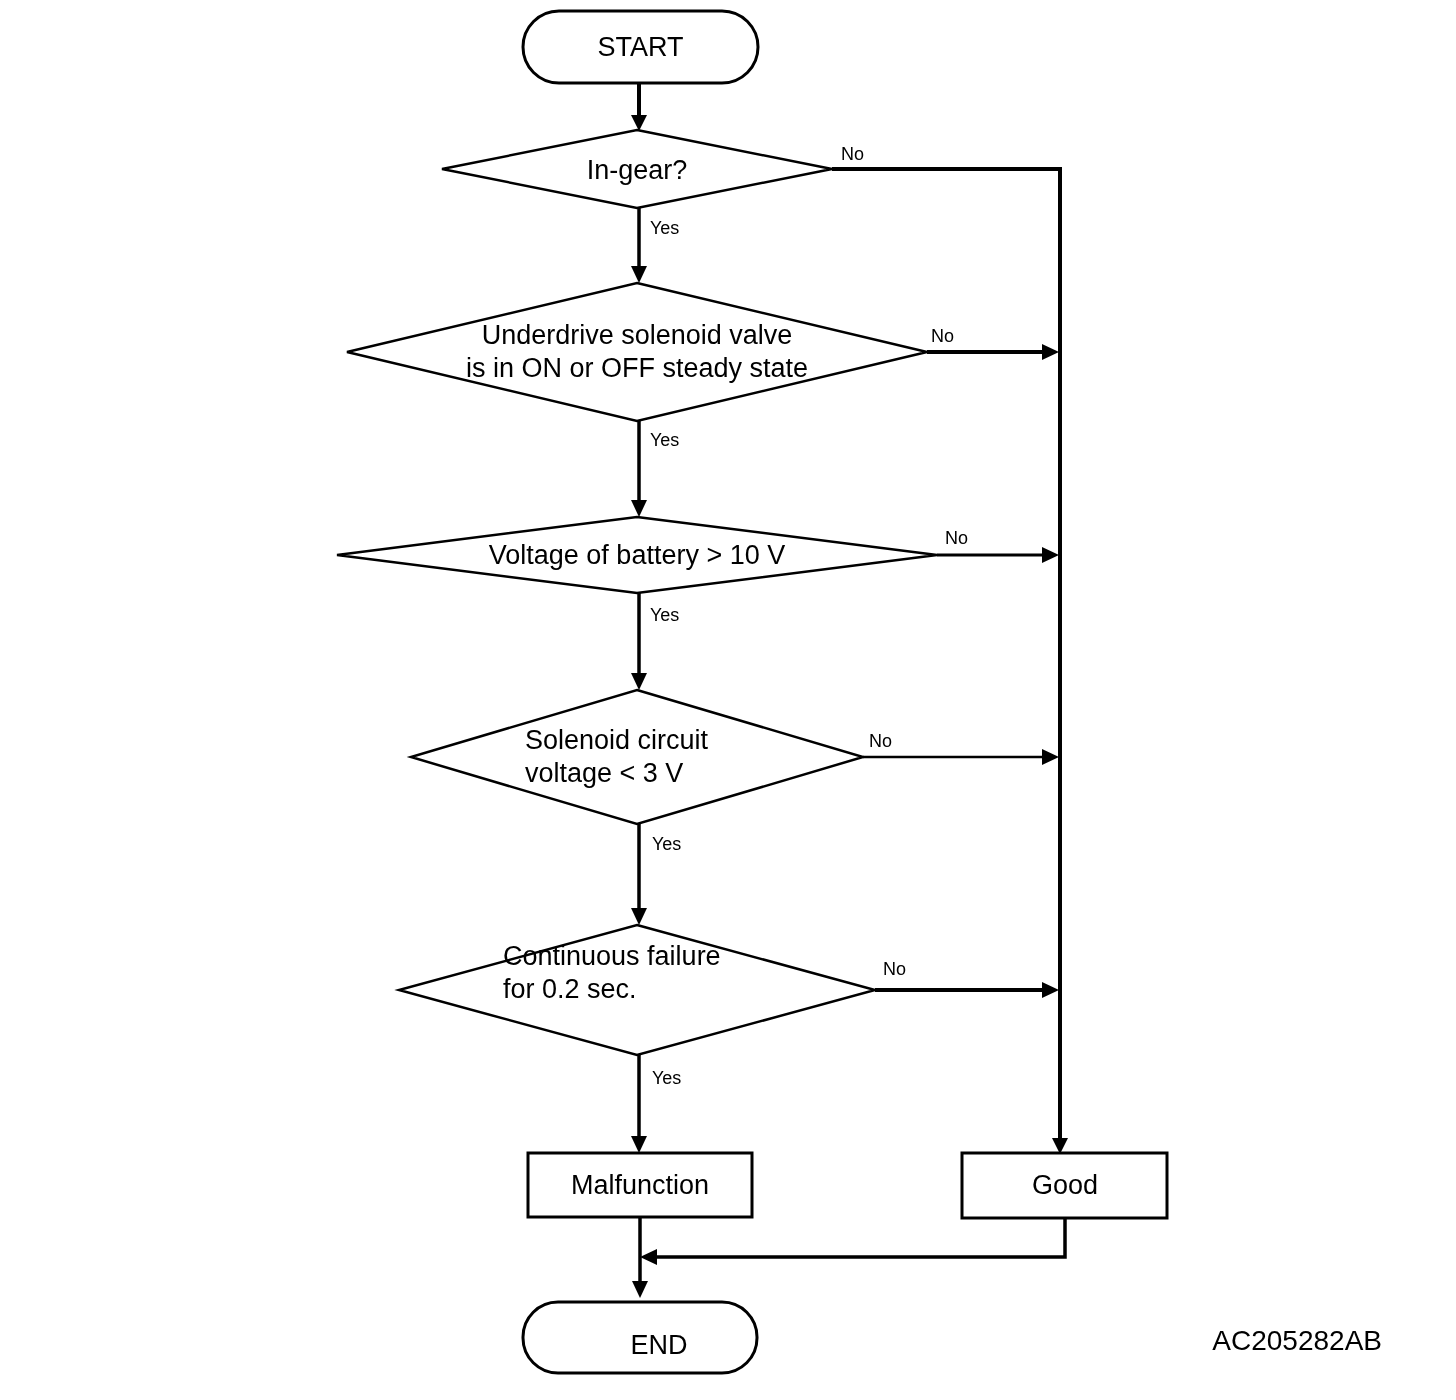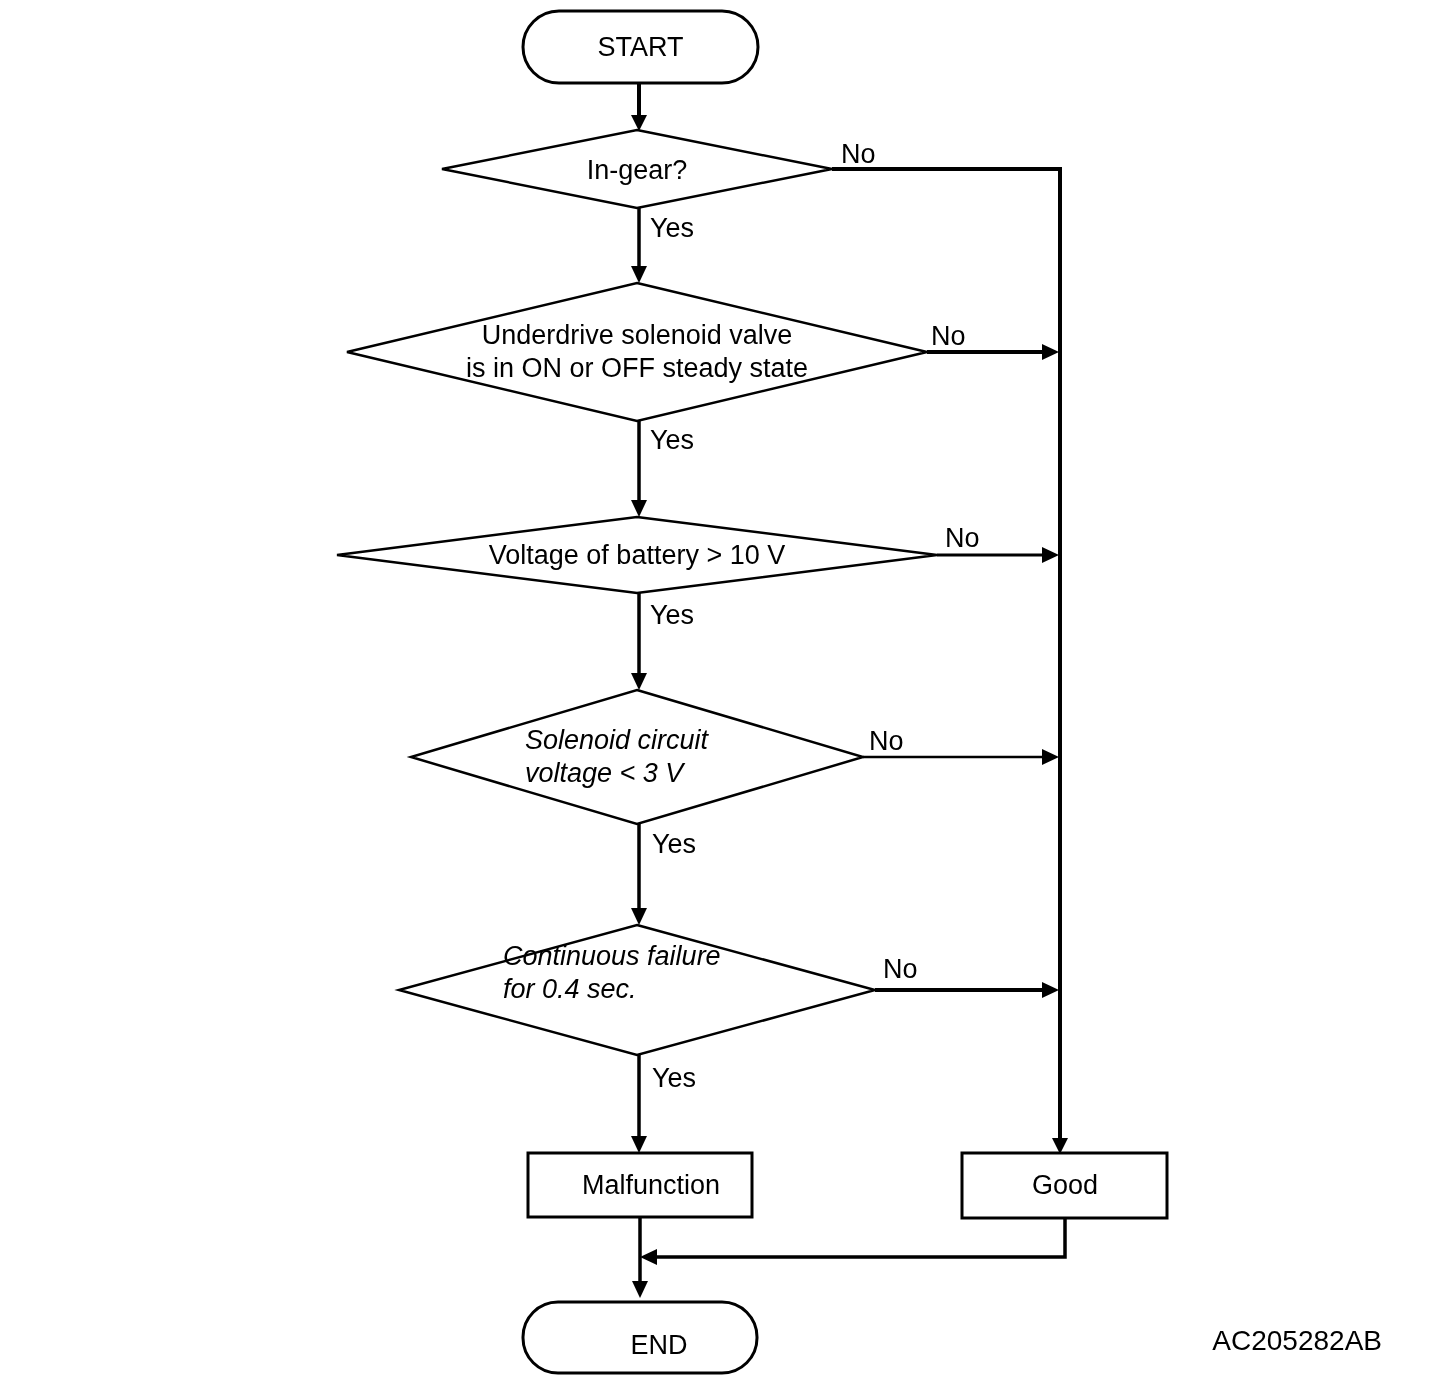--- a/index.html
+++ b/index.html
@@ -29,24 +29,23 @@
     white-space: pre;
   }
   .center {
     display: flex;
     align-items: center;
     justify-content: center;
     text-align: center;
   }
   .leftalign {
     text-align: left;
-    font-style: italic;
   }
   .branch-label {
-    font-size: 27px;
+    font-size: 18px;
   }
   .figure-code {
     font-weight: normal;
     font-size: 28px;
     text-align: right;
   }
   .shape {
     fill: #ffffff;
     stroke: #000000;
   }
@@ -118,23 +117,23 @@
   <div class="txt center" style="left:523px; top:11px; width:235px; height:72px;">START</div>
 
   <div class="txt center" style="left:487px; top:152px; width:300px; height:36px;">In-gear?</div>
 
   <div class="txt center" style="left:387px; top:318px; width:500px; height:68px; flex-direction:column;"><span>Underdrive solenoid valve</span><span>is in ON or OFF steady state</span></div>
 
   <div class="txt center" style="left:387px; top:537px; width:500px; height:36px;">Voltage of battery &gt; 10 V</div>
 
   <div class="txt leftalign" style="left:525px; top:724px; width:260px;"><span>Solenoid circuit</span><br><span>voltage &lt; 3 V</span></div>
 
-  <div class="txt leftalign" style="left:503px; top:940px; width:280px;"><span>Continuous failure</span><br><span>for 0.4 sec.</span></div>
+  <div class="txt leftalign" style="left:503px; top:940px; width:280px;"><span>Continuous failure</span><br><span>for 0.2 sec.</span></div>
 
-  <div class="txt center" style="left:528px; top:1153px; width:224px; height:64px;margin-left:11px;">Malfunction</div>
+  <div class="txt center" style="left:528px; top:1153px; width:224px; height:64px;">Malfunction</div>
 
   <div class="txt center" style="left:962px; top:1153px; width:206px; height:65px;">Good</div>
 
   <div class="txt center" style="left:542px; top:1302px; width:234px; height:86px;">END</div>
 
   <div class="txt branch-label" style="left:841px; top:138px;">No</div>
   <div class="txt branch-label" style="left:931px; top:320px;">No</div>
   <div class="txt branch-label" style="left:945px; top:522px;">No</div>
   <div class="txt branch-label" style="left:869px; top:725px;">No</div>
   <div class="txt branch-label" style="left:883px; top:953px;">No</div>

